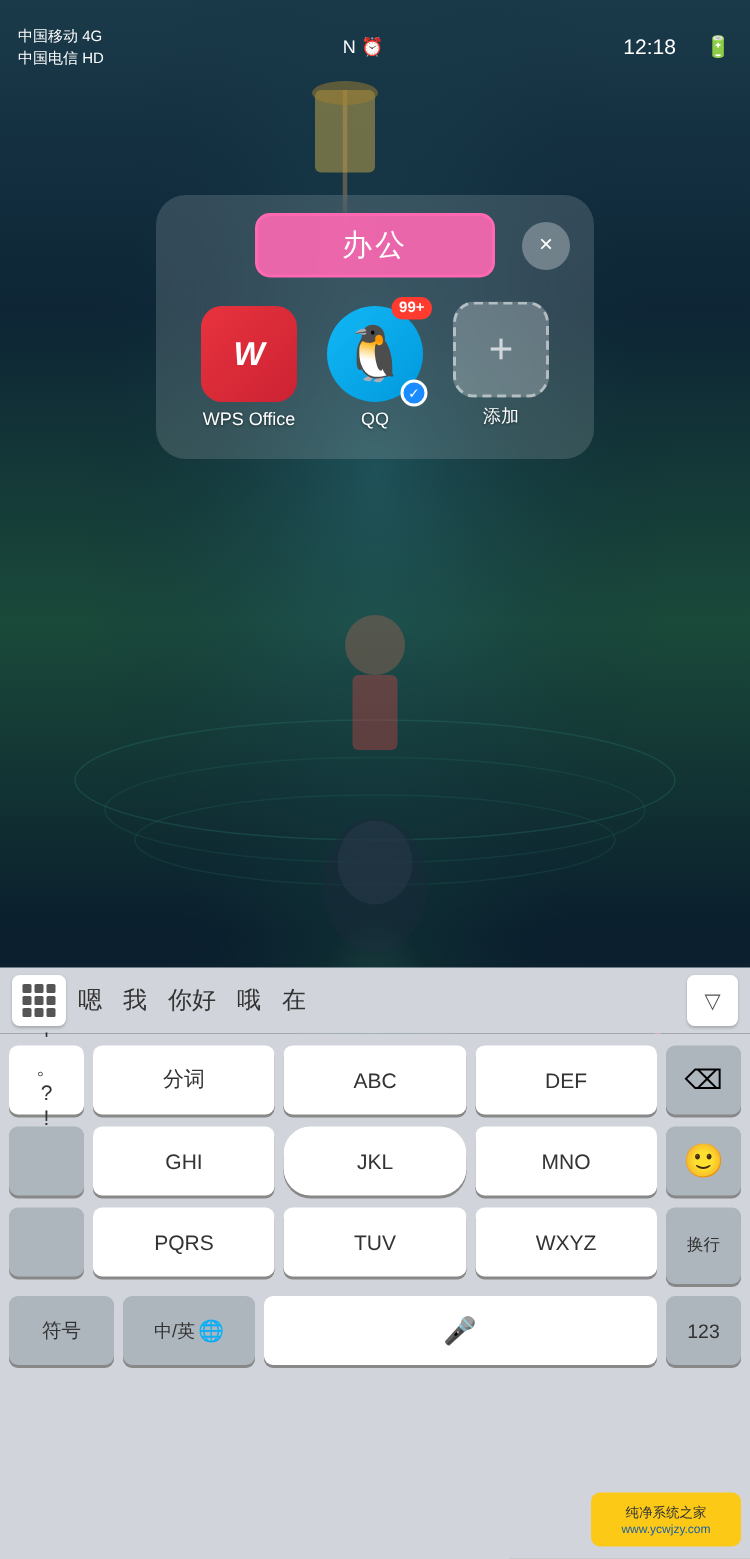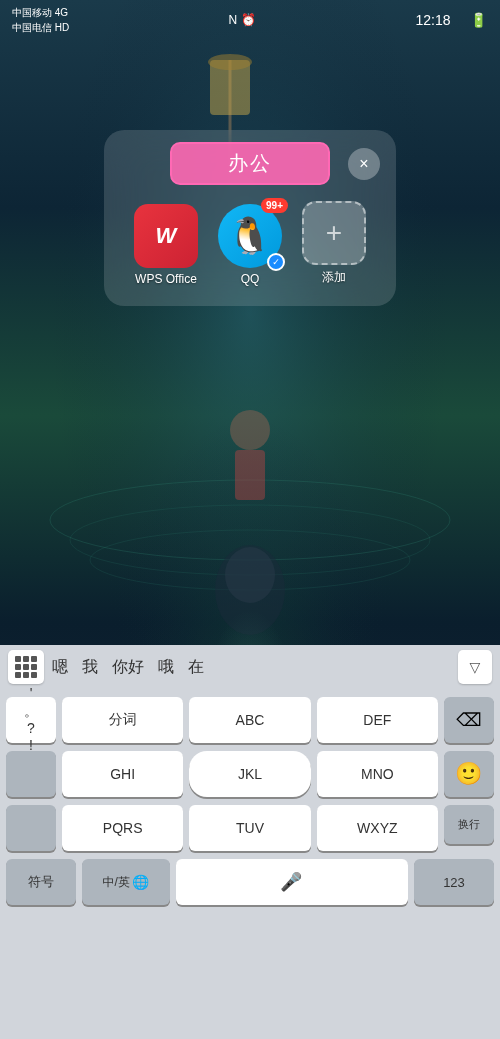--- a/index.html
+++ b/index.html
@@ -34,21 +34,21 @@
       left: 50%;
       transform: translateX(-50%);
       width: 80px;
       height: 150px;
       background: radial-gradient(ellipse, rgba(100,180,150,0.15) 0%, transparent 70%);
     }
 
     
     .status-bar {
       position: absolute;
-      top: 0; left: 0; right: 0;
+      top: 11px; left: 0; right: 0;
       height: 40px;
       display: flex;
       align-items: center;
       justify-content: space-between;
       padding: 0 12px;
       z-index: 10;
       color: white;
       font-size: 11px;
     }
 
@@ -365,21 +365,21 @@
       display: flex;
       align-items: center;
       justify-content: center;
       box-shadow: 0 1px 0 #888, 0 2px 0 #888;
       cursor: pointer;
       font-size: 22px;
     }
 
     .enter-key {
       width: 50px;
-      height: 39px;
+      height: 51px;
       background: #adb5bd;
       border-radius: 6px;
       display: flex;
       align-items: center;
       justify-content: center;
       box-shadow: 0 1px 0 #888, 0 2px 0 #888;
       cursor: pointer;
       font-size: 11px;
       color: #333;
       text-align: center;
@@ -595,22 +595,26 @@
         <div class="key gray" style="width:70px;font-size:13px;">
           <span>符号</span>
         </div>
         <div class="key gray" style="width:88px;font-size:12px;">
           <span>中/英</span>
           <span style="font-size:14px;margin-left:2px;">🌐</span>
         </div>
         <div class="key" style="flex:1;">
           <span style="font-size:18px;">🎤</span>
         </div>
-        <div class="key gray" style="width:80px;font-size:13px;">
+        <div class="key gray" style="width:50px;font-size:13px;">
           <span>123</span>
         </div>
       </div>
 
     </div>
   </div>
 
+  <div class="watermark">
+    <span class="watermark-top">纯净系统之家</span>
+    <span class="watermark-bottom">www.ycwjzy.com</span>
+  </div>
 
 </div>
 
 </body></html>

